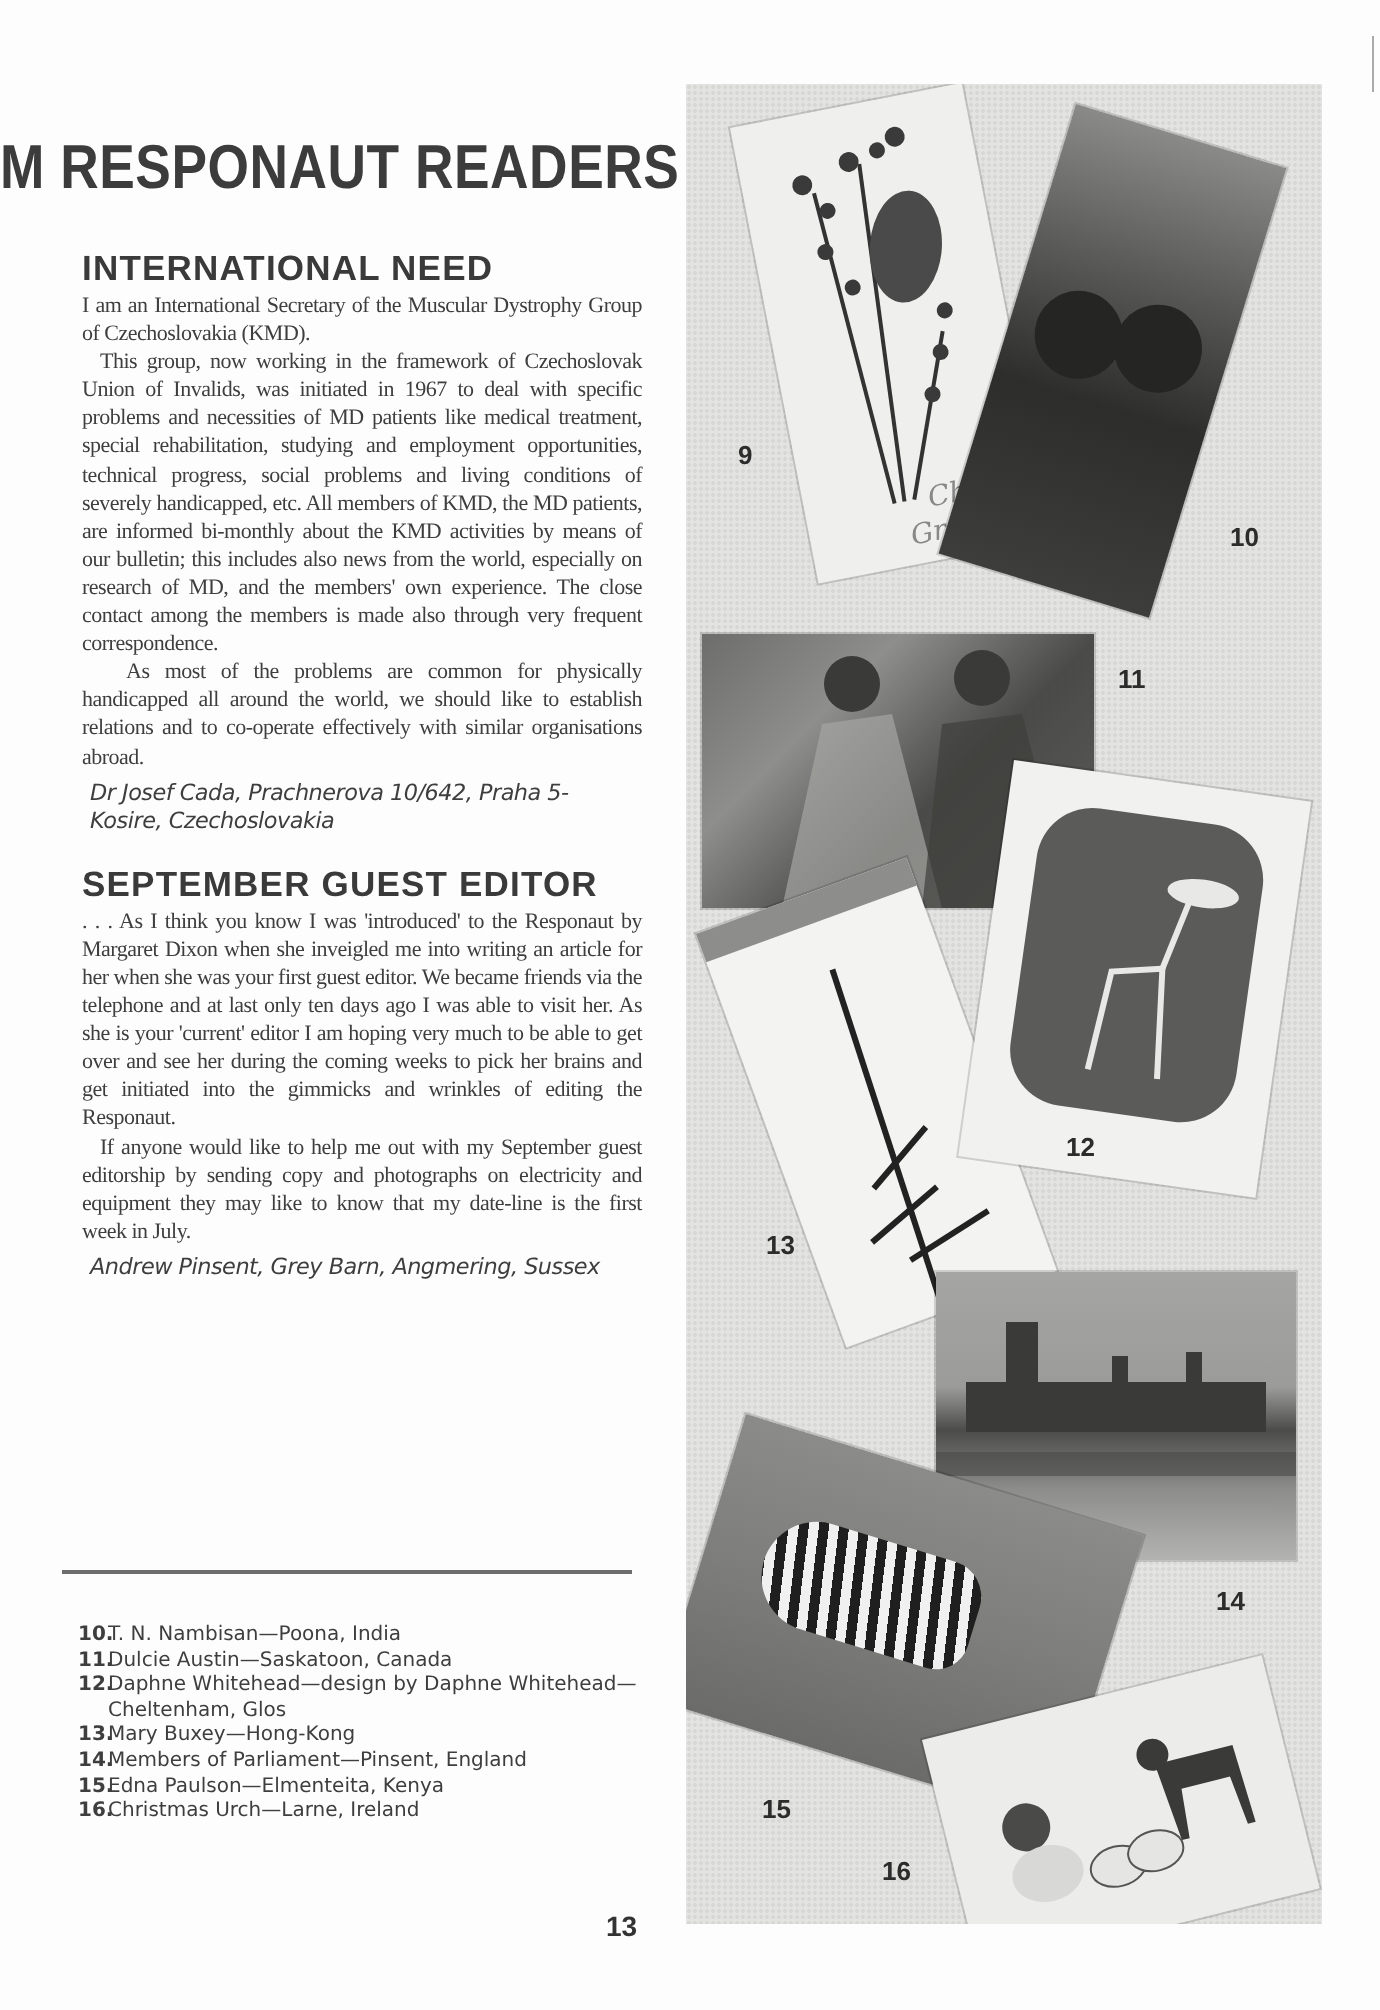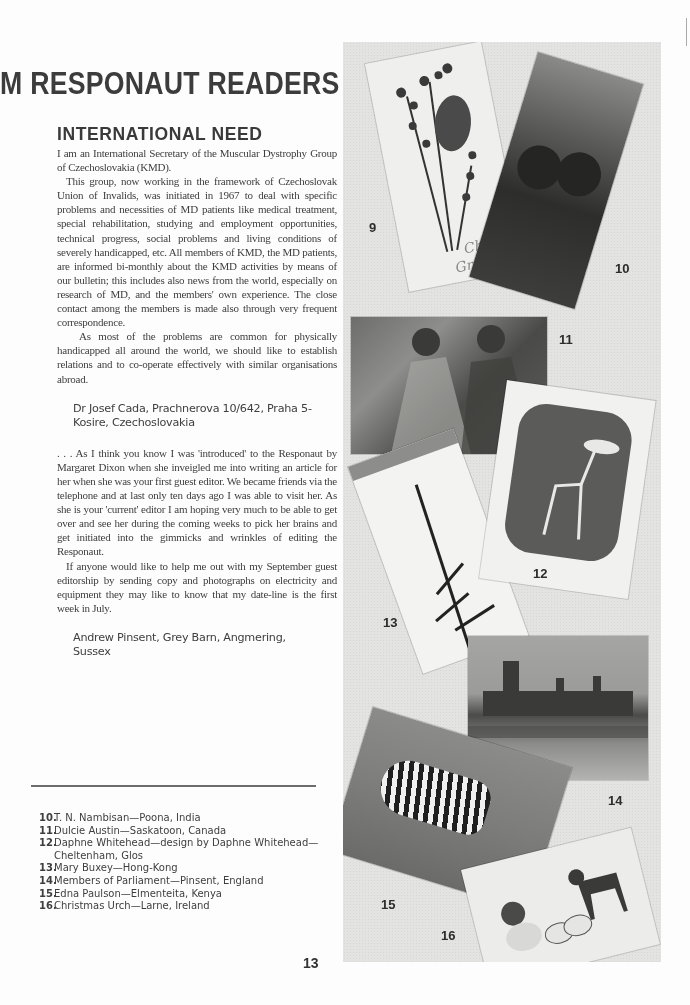--- a/index.html
+++ b/index.html
@@ -7,33 +7,33 @@
       width: 690px; height: 1005px; background: #fdfdfd; position: relative; overflow: hidden;
       font-family: "DejaVu Sans", sans-serif; color: #3a3a3a;
     }
     .page-header {
       position: absolute; left: 0; top: 66px; margin: 0;
       font-family: "Liberation Sans", sans-serif; font-weight: 700; font-size: 31px;
       letter-spacing: 0.3px; color: #3c3c3c; transform: scaleX(0.86); transform-origin: left center;
       white-space: nowrap;
     }
     .column {
-      position: absolute; left: 57px; width: 280px; top: 124px;
+      position: absolute; left: 41px; width: 280px; top: 124px;
     }
     .section-title {
       font-family: "Liberation Sans", sans-serif; font-weight: 700; font-size: 17.5px;
       letter-spacing: 0.6px; color: #3a3a3a; margin: 0 0 2px 0; line-height: 20px;
     }
     .para {
       margin: 0; font-size: 11px; line-height: 14.1px; text-align: justify; color: #3e3e3e;
       font-family: Liberation Serif, serif; letter-spacing: -0.25px;
     }
     .para.indent { text-indent: 9px; }
     .para.indent2 { text-indent: 22px; }
-    .sig { margin: 16px; font-size: 11.2px; line-height: 14.1px; color: #3e3e3e; letter-spacing: -0.25px; }
+    .sig { margin: 4px; font-size: 11.2px; line-height: 14.1px; font-style: italic; color: #3e3e3e; letter-spacing: -0.25px; }
     .sec2 { margin-top: 14px; }
     .rule {
       position: absolute; left: 31px; top: 785px; width: 285px; height: 2px; background: #6d6d6d;
     }
     .captions {
       position: absolute; left: 39px; top: 812px; width: 290px; list-style: none; margin: 0; padding: 0;
     }
     .captions li { font-size: 10px; line-height: 12.6px; color: #3e3e3e; display: flex; }
     .captions .num { font-weight: 700; width: 15px; flex: none; font-family: "DejaVu Sans", sans-serif; }
     .captions .txt { }
@@ -79,20 +79,21 @@
 <div class="column">
   <section>
     <h2 class="section-title">INTERNATIONAL NEED</h2>
     <p class="para">I am an International Secretary of the Muscular Dystrophy Group of Czechoslovakia (KMD).</p>
     <p class="para indent">This group, now working in the framework of Czechoslovak Union of Invalids, was initiated in 1967 to deal with specific problems and necessities of MD patients like medical treatment, special rehabilitation, studying and employment opportunities, technical progress, social problems and living conditions of severely handicapped, etc. All members of KMD, the MD patients, are informed bi-monthly about the KMD activities by means of our bulletin; this includes also news from the world, especially on research of MD, and the members' own experience. The close contact among the members is made also through very frequent correspondence.</p>
     <p class="para indent2">As most of the problems are common for physically handicapped all around the world, we should like to establish relations and to co-operate effectively with similar organisations abroad.</p>
     <p class="sig">Dr Josef Cada, Prachnerova 10/642, Praha 5-Kosire, Czechoslovakia</p>
   </section>
 
   <section class="sec2">
+    <h2 class="section-title">SEPTEMBER GUEST EDITOR</h2>
     <p class="para">. . . As I think you know I was 'introduced' to the Responaut by Margaret Dixon when she inveigled me into writing an article for her when she was your first guest editor. We became friends via the telephone and at last only ten days ago I was able to visit her. As she is your 'current' editor I am hoping very much to be able to get over and see her during the coming weeks to pick her brains and get initiated into the gimmicks and wrinkles of editing the Responaut.</p>
     <p class="para indent">If anyone would like to help me out with my September guest editorship by sending copy and photographs on electricity and equipment they may like to know that my date-line is the first week in July.</p>
     <p class="sig">Andrew Pinsent, Grey Barn, Angmering, Sussex</p>
   </section>
 </div>
 
 <div class="rule"></div>
 
 <ul class="captions">
   <li>

